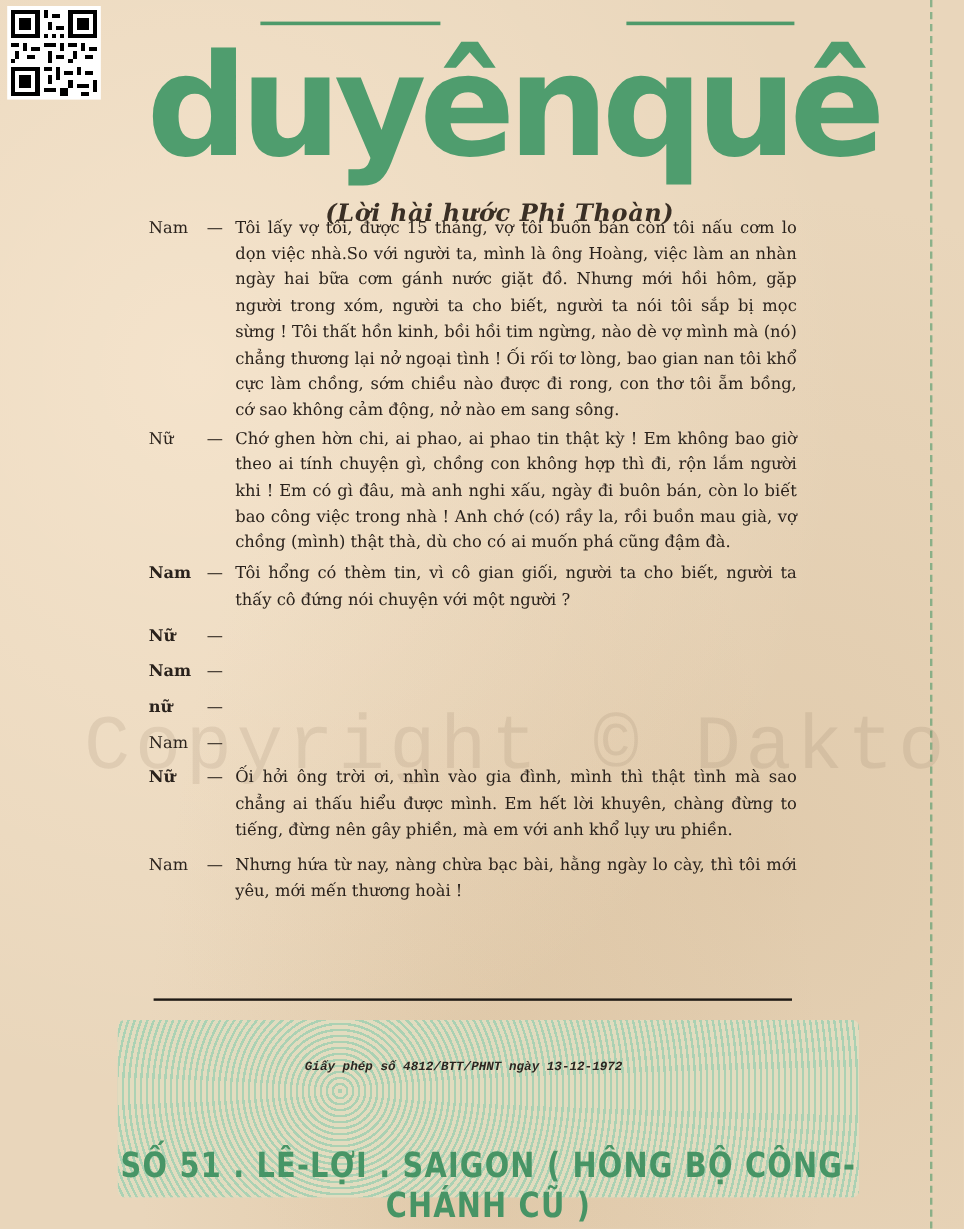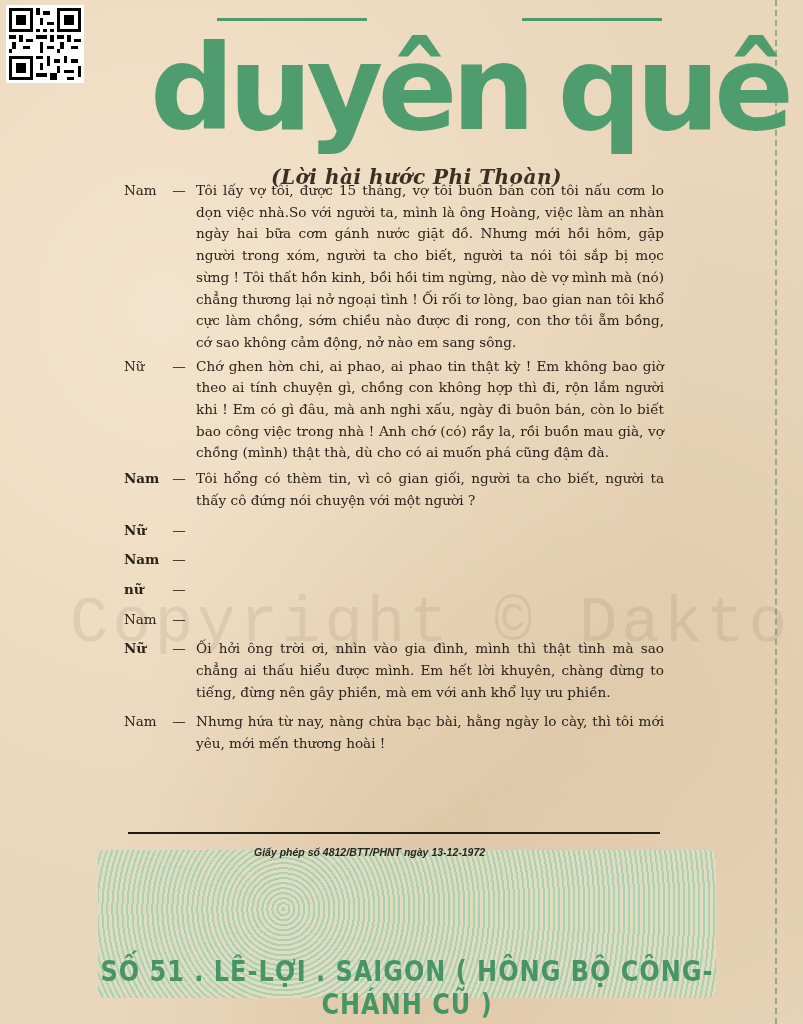--- a/index.html
+++ b/index.html
@@ -29,42 +29,42 @@
   .title-roof {
     position: absolute; top: 0; height: 14px; border-top: 3px solid #4e9a6a;
   }
   .title-text {
     position: absolute; left: 0; top: 10px; width: 548px; height: 120px;
     display: flex; align-items: flex-end; justify-content: space-between;
     font-family: "DejaVu Sans", sans-serif; font-weight: bold;
     color: #4f9d6e; font-size: 118px; line-height: 120px; letter-spacing: -6px;
     text-transform: lowercase;
   }
-  .title-text .word { display: inline-block; margin-left: 28px; }
+  .title-text .word { display: inline-block; }
   .subtitle {
     position: absolute; left: 271px; top: 145px; font-size: 20px; font-style: italic; font-weight: bold;
     font-family: "DejaVu Serif", serif; color: #3a2f25; letter-spacing: 0.5px; margin-top: 20px;
   }
   
   .dialogue { position: absolute; left: 124px; top: 180px; width: 540px; }
   .entry { display: flex; margin-bottom: 8px; }
   .speaker { width: 38px; font-size: 13.5px; line-height: 21.7px; }
   .dash { width: 34px; font-size: 13.5px; line-height: 21.7px; text-align: center; }
   .line-text {
     flex: 1; font-size: 13.6px; line-height: 21.7px; text-align: justify;
     font-family: "DejaVu Serif", serif;
   }
   .speaker.bold { font-weight: bold; }
   .rule {
     position: absolute; left: 128px; top: 832px; width: 532px; height: 0;
     border-top: 2px solid #1f1a15;
   }
   .permit {
-    position: absolute; left: 254px; top: 846px; font-size: 10.5px; font-style: italic; font-weight: bold;
-    font-family: Liberation Sans, sans-serif; color: #2b2520; z-index: 3;
+    position: absolute; left: 254px; top: 884px; font-size: 10.5px; font-style: italic; font-weight: bold;
+    font-family: Liberation Mono, monospace; color: #2b2520; z-index: 3;
   }
   .banner {
     position: absolute; left: 98px; top: 850px; width: 618px; height: 148px;
     background:
       repeating-radial-gradient(circle at 30% 40%, #a8d2b4 0 2px, #e2ddc0 2px 5px),
       #cfe2cf;
     border-radius: 6px;
     opacity: 0.95;
   }
   .banner-top {

